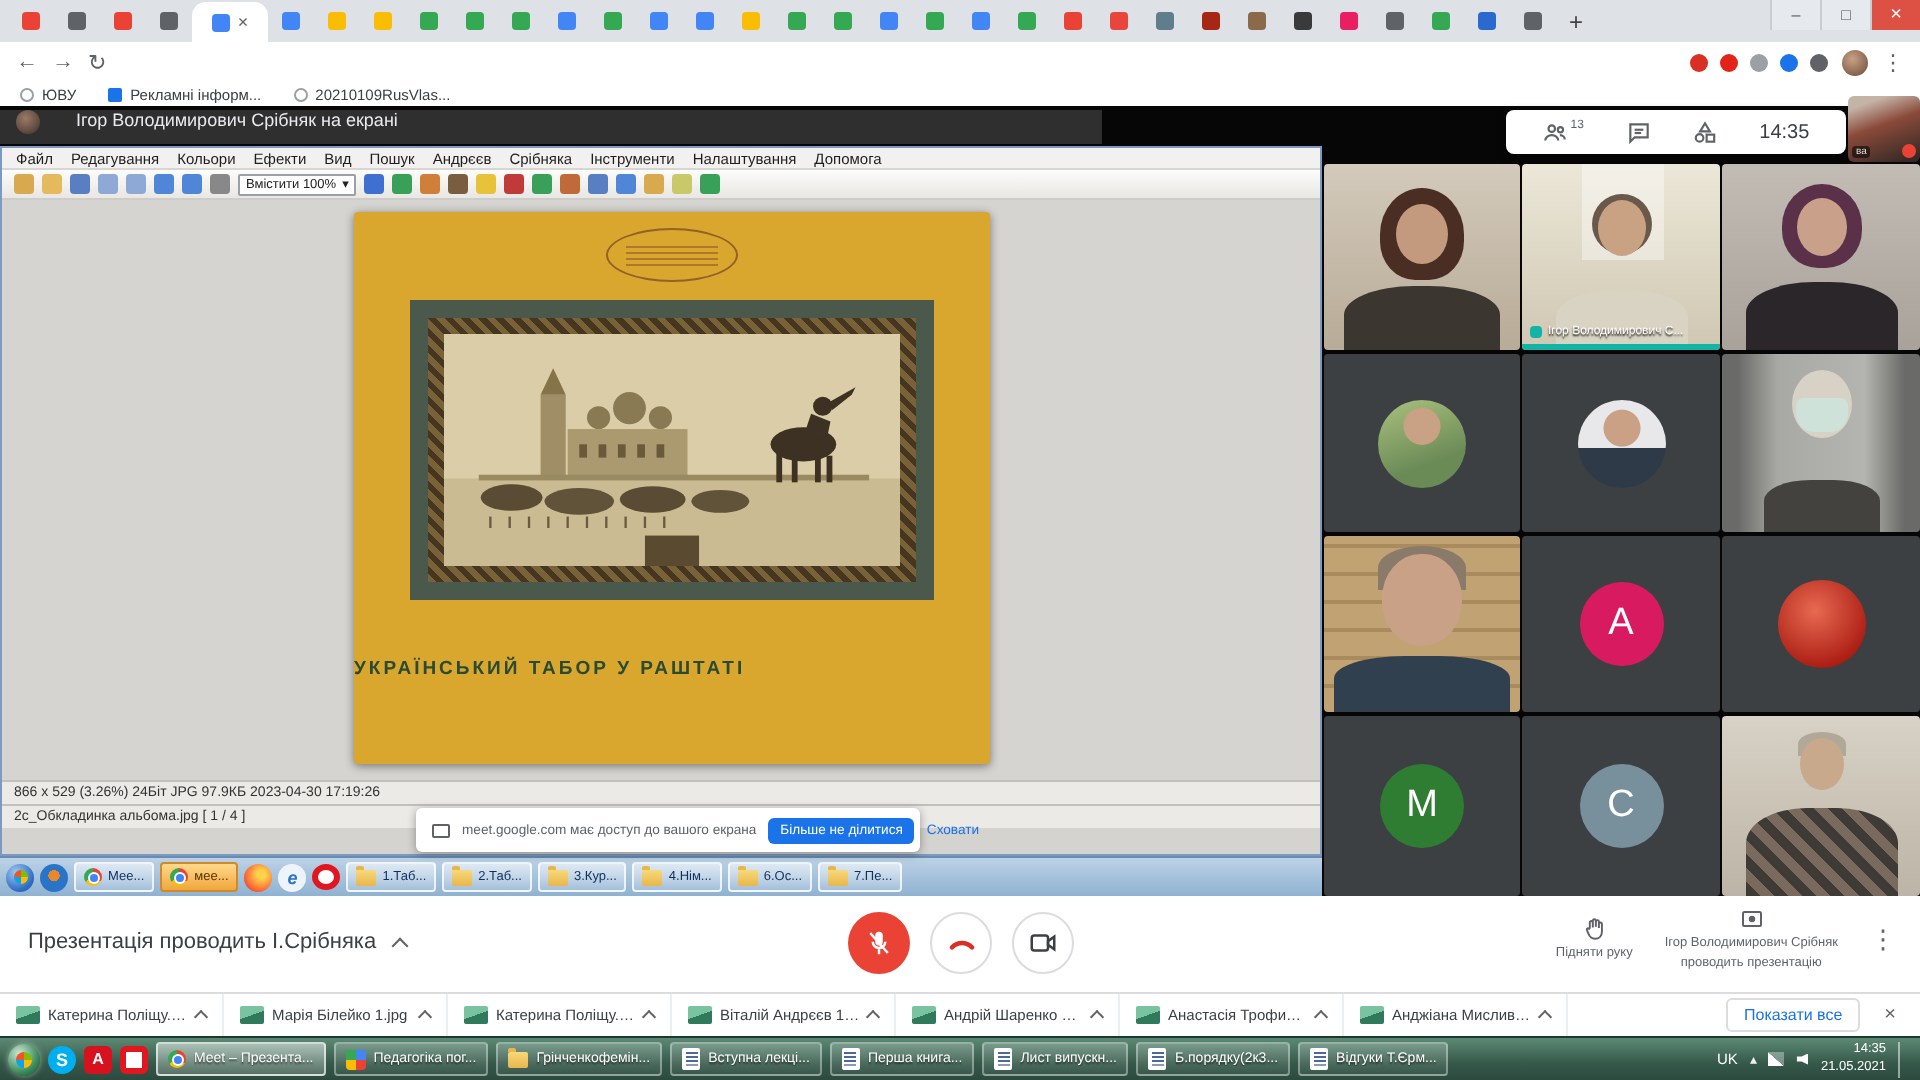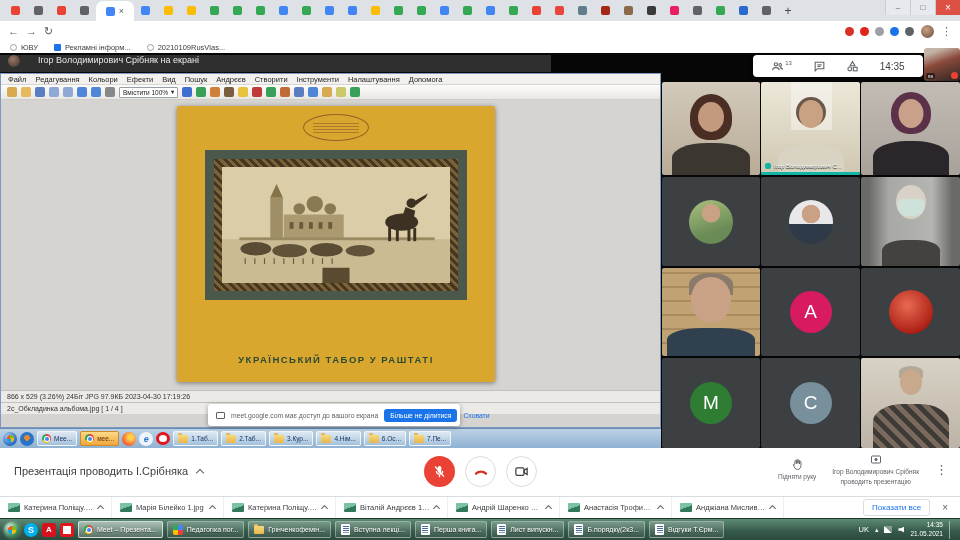--- a/index.html
+++ b/index.html
@@ -55,21 +55,21 @@
 #vstatus1,#vstatus2{height:12px;background:#eceae6;border-top:1px solid #c2c0bc;font-size:7px;color:#333;display:flex;align-items:center;padding:0 6px;white-space:nowrap}
 
 
 #postcard{position:absolute;left:176px;top:6px;width:318px;height:276px;background:#d9a62e;border-radius:2px;box-shadow:0 1px 5px rgba(0,0,0,.45)}
 #stamp{position:absolute;left:50%;top:8px;transform:translateX(-50%);width:66px;height:27px;border:1px solid #96602a;border-radius:50%;display:flex;flex-direction:column;justify-content:center;gap:2px;padding:5px 9px}
 #stamp i{display:block;height:1px;background:#96602a;opacity:.65}
 #pframe{position:absolute;left:28px;top:44px;width:262px;height:150px;background:#4a594b;padding:9px}
 #pborder{width:100%;height:100%;border:8px solid #6e5836;border-image:repeating-linear-gradient(45deg,#7a6238 0 3px,#46351f 3px 6px) 8;background:#d8c9a2;position:relative}
 #pborder svg{position:absolute;inset:0;width:100%;height:100%}
 #ptitle{position:absolute;left:0;right:0;top:204px;text-align:center;font-family:"Liberation Serif","DejaVu Serif",serif;font-weight:bold;font-size:21px;color:#2b4a33}
-#psub{position:absolute;left:0;right:0;top:248px;text-align:center;font-weight:bold;font-size:9.5px;letter-spacing:1.5px;color:#2b4a33}
+#psub{position:absolute;left:0;right:0;top:223px;text-align:left;font-weight:bold;font-size:9.5px;letter-spacing:1.5px;color:#2b4a33}
 
 
 #notif{position:absolute;left:208px;top:404px;width:252px;height:22px;background:#fff;border-radius:3px;box-shadow:0 1px 5px rgba(0,0,0,.35);display:flex;align-items:center;gap:6px;padding:0 8px;z-index:7}
 #notif .cast{flex:0 0 9px;width:9px;height:7px;border:1px solid #5f6368;border-radius:1px}
 #notif .ntext{font-size:6.8px;color:#5f6368;white-space:nowrap}
 #notif .nbtn{font-size:6.8px;color:#fff;background:#1a73e8;border-radius:3px;padding:3px 6px;white-space:nowrap}
 #notif .nhide{font-size:6.8px;color:#1a73e8;white-space:nowrap}
 
 
 #stb{position:absolute;left:0;top:428px;width:661px;height:20px;background:linear-gradient(#bcd2e6,#8fb2d2);border-top:1px solid #6a8cb0;display:flex;align-items:center;gap:3px;padding:0 3px;z-index:2}
@@ -282,21 +282,21 @@
 
 <div id="viewer">
   <div id="vmenu">
     <span>Файл</span>
     <span>Редагування</span>
     <span>Кольори</span>
     <span>Ефекти</span>
     <span>Вид</span>
     <span>Пошук</span>
     <span>Андрєєв</span>
-    <span>Створити</span>
+    <span>Срібняка</span>
     <span>Інструменти</span>
     <span>Налаштування</span>
     <span>Допомога</span>
   </div>
   <div id="vtools">
     <span style="display:flex;gap:4px">
         <span class="vchip" style="background: rgb(216, 169, 78);"></span>
         <span class="vchip" style="background: rgb(229, 185, 93);"></span>
         <span class="vchip" style="background: rgb(90, 126, 194);"></span>
         <span class="vchip" style="background: rgb(143, 169, 214);"></span>

